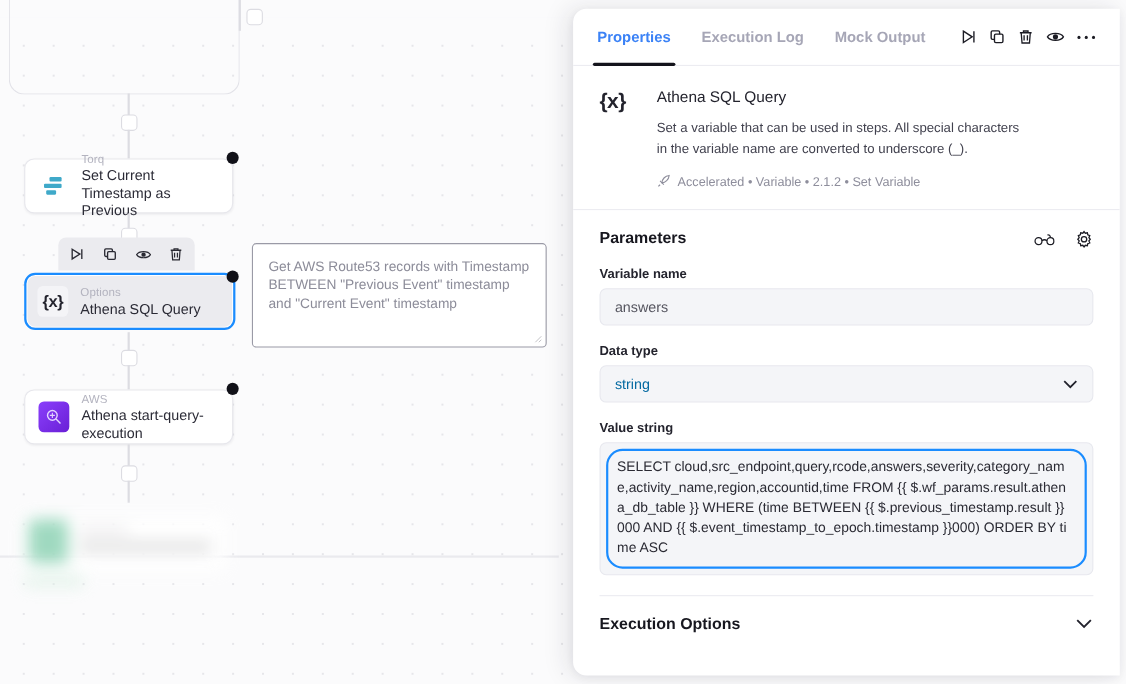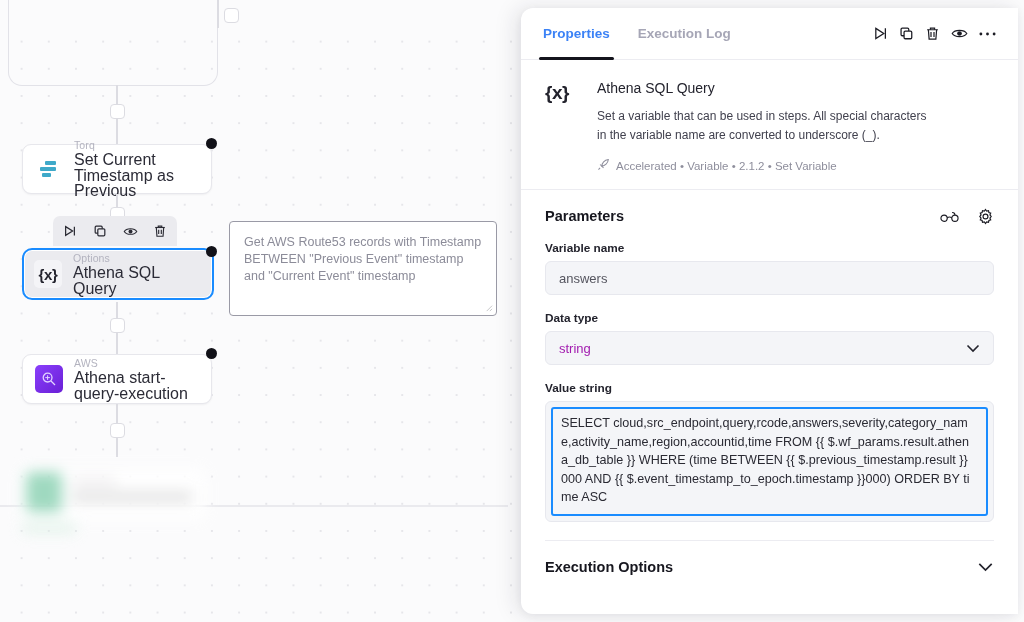--- a/index.html
+++ b/index.html
@@ -68,21 +68,21 @@
     border-radius: 5px;
   }
   .node-txt { min-width: 0; }
   .node-vendor {
     font-size: 10.5px;
     color: #b3b3bf;
     line-height: 13px;
     letter-spacing: .1px;
   }
   .node-name {
-    font-size: 16px;
+    font-size: 13px;
     color: #2b2b36;
     line-height: 15.5px;
   }
 
   
   .node.selected {
     border: 2px solid #1a8cff;
     background: #ebebef;
     box-shadow: 0 0 0 1px #fff inset;
     border-radius: 10px;
@@ -252,31 +252,31 @@
     background: #f4f5f8;
     border: 1px solid #e7e8ee;
     border-radius: 6px;
     display: flex;
     align-items: center;
     padding: 0 13px;
     font-size: 13px;
     color: #55555f;
   }
   .select-box { justify-content: space-between; cursor: pointer; }
-  .select-val { color: #a21caf; text-align: center; }
+  .select-val { color: #0369a1; text-align: center; }
 
   .ta-wrap {
     background: #f4f5f8;
     border: 1px solid #e7e8ee;
     border-radius: 6px;
     padding: 5px;
   }
   .ta-inner {
     border: 2px solid #1a8cff;
-    border-radius: 3px;
+    border-radius: 15px;
     background: #f4f5f8;
     padding: 5px 12px 7px 8px;
     font-size: 12.6px;
     line-height: 18.5px;
     color: #2a2a33;
     white-space: pre-wrap;
     word-break: break-all;
     min-height: 104px;
   }
 
@@ -425,20 +425,21 @@
     </div>
 
     <div class="edge-peek">a<br>n</div>
   </div>
 
   <div id="panel">
 
     <div class="tabbar">
       <div class="tab active">Properties</div>
       <div class="tab">Execution Log</div>
+      <div class="tab">Mock Output</div>
 
       <div class="tabbar-actions">
         <span class="tb-ico">
           <svg width="15" height="15" viewBox="0 0 16 16" fill="none" stroke="#1c1c24" stroke-width="1.35">
             <path d="M3 2.5 L11.5 8 L3 13.5 Z"></path>
               <path d="M13.2 2.5 L13.2 13.5"></path>
           </svg>
         </span>
         <span class="tb-ico">
           <svg width="15" height="15" viewBox="0 0 16 16" fill="none" stroke="#1c1c24" stroke-width="1.35">

